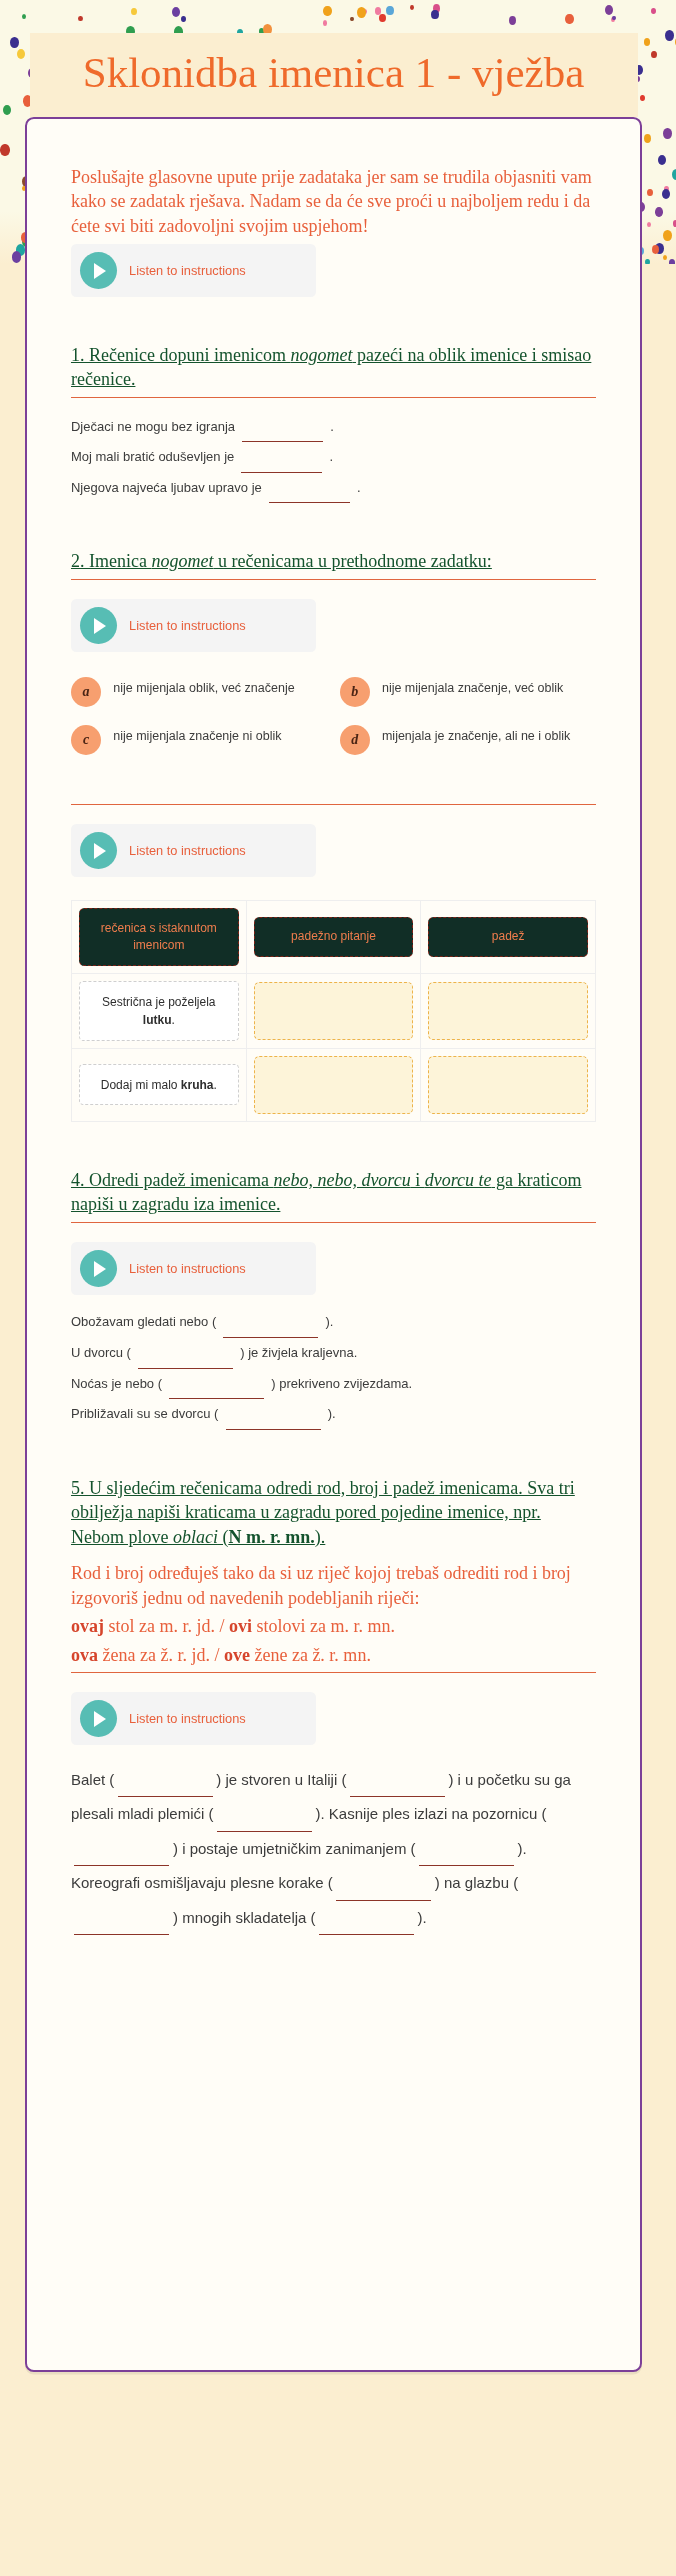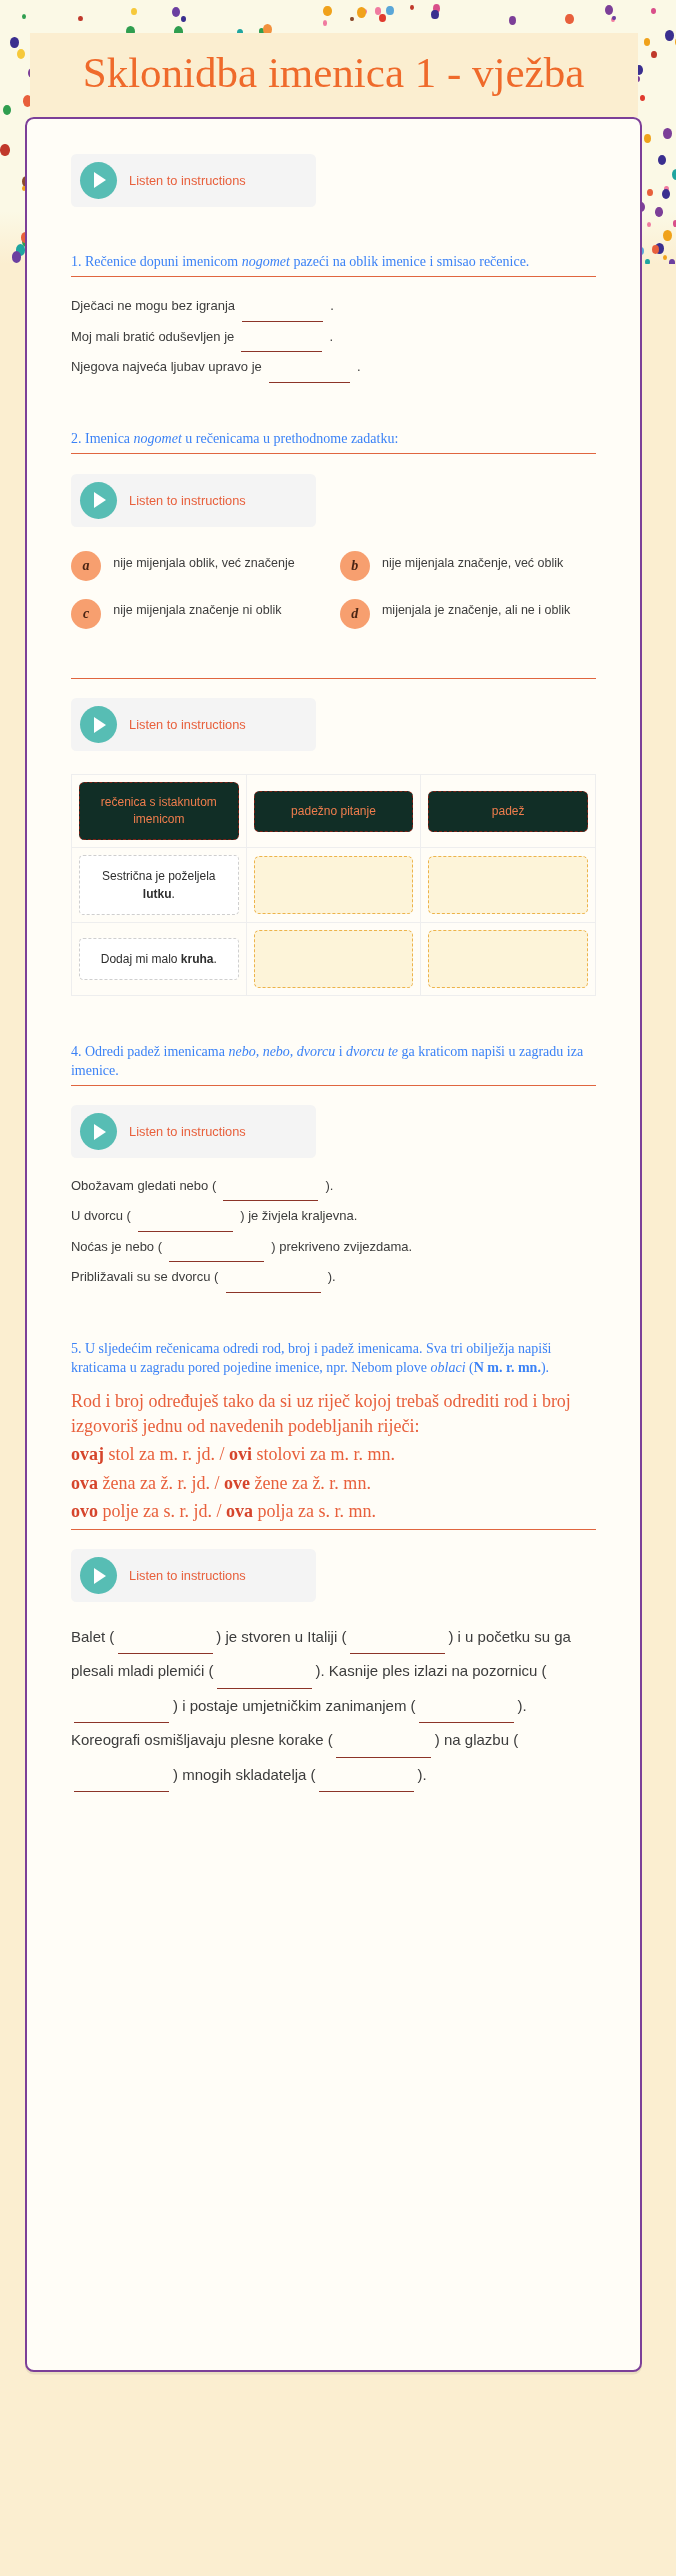--- a/index.html
+++ b/index.html
@@ -77,24 +77,25 @@
     line-height: 1.38;
     margin: 16px 17.6px 0 17.6px;
     font-weight: 400;
   }
 
   .section { margin: 0 17.6px; }
 
   h2.qhead {
     font-family: "Liberation Serif", serif;
     font-weight: 400;
-    color: #3b82f6;
-    font-size: 14px;
+    color: #14532d;
+    font-size: 18px;
     line-height: 1.36;
     margin: 0 0 5.3px 0;
+    text-decoration: underline;
   }
   h2.qhead em { font-style: italic; }
   h2.qhead b  { font-weight: 700; }
   .hr {
     height: 0.9px;
     background: #e0653f;
     border: 0;
     margin: 3.5px 0 14px 0;
   }
 
@@ -670,20 +671,21 @@
 <div id="page-bg-lower"></div>
 
 <div class="wrap">
 
   <div class="title-banner">
     <h1>Sklonidba imenica 1 - vježba</h1>
   </div>
 
   <div class="card">
 
+    <p class="intro">Poslušajte glasovne upute prije zadataka jer sam se trudila objasniti vam kako se zadatak rješava. Nadam se da će sve proći u najboljem redu i da ćete svi biti zadovoljni svojim uspjehom!</p>
 
     <div class="section">
       <div class="audio-btn">
         <span class="audio-circle">
             <span class="tri"></span>
           </span>
         <span class="audio-label">Listen to instructions</span>
       </div>
     </div>
 
@@ -837,21 +839,20 @@
 
     <div class="spacer-lg"></div>
 
     <div class="section">
       <h2 class="qhead">5. U sljedećim rečenicama odredi rod, broj i padež imenicama. Sva tri obilježja napiši kraticama u zagradu pored pojedine imenice, npr. Nebom plove <em>oblaci</em> (<b>N m. r. mn.</b>).</h2>
 
       <p class="s5para">Rod i broj određuješ tako da si uz riječ kojoj trebaš odrediti rod i broj izgovoriš jednu od navedenih podebljanih riječi:</p>
 
       <p class="s5list"><b>ovaj</b> stol za m. r. jd. / <b>ovi</b> stolovi za m. r. mn.</p>
       <p class="s5list"><b>ova</b> žena za ž. r. jd. / <b>ove</b> žene za ž. r. mn.</p>
-      <p class="s5list"><b>ovo</b> polje za s. r. jd. / <b>ova</b> polja za s. r. mn.</p>
 
       <div class="hr"></div>
 
       <div class="audio-btn">
         <span class="audio-circle">
             <span class="tri"></span>
           </span>
         <span class="audio-label">Listen to instructions</span>
       </div>
 

